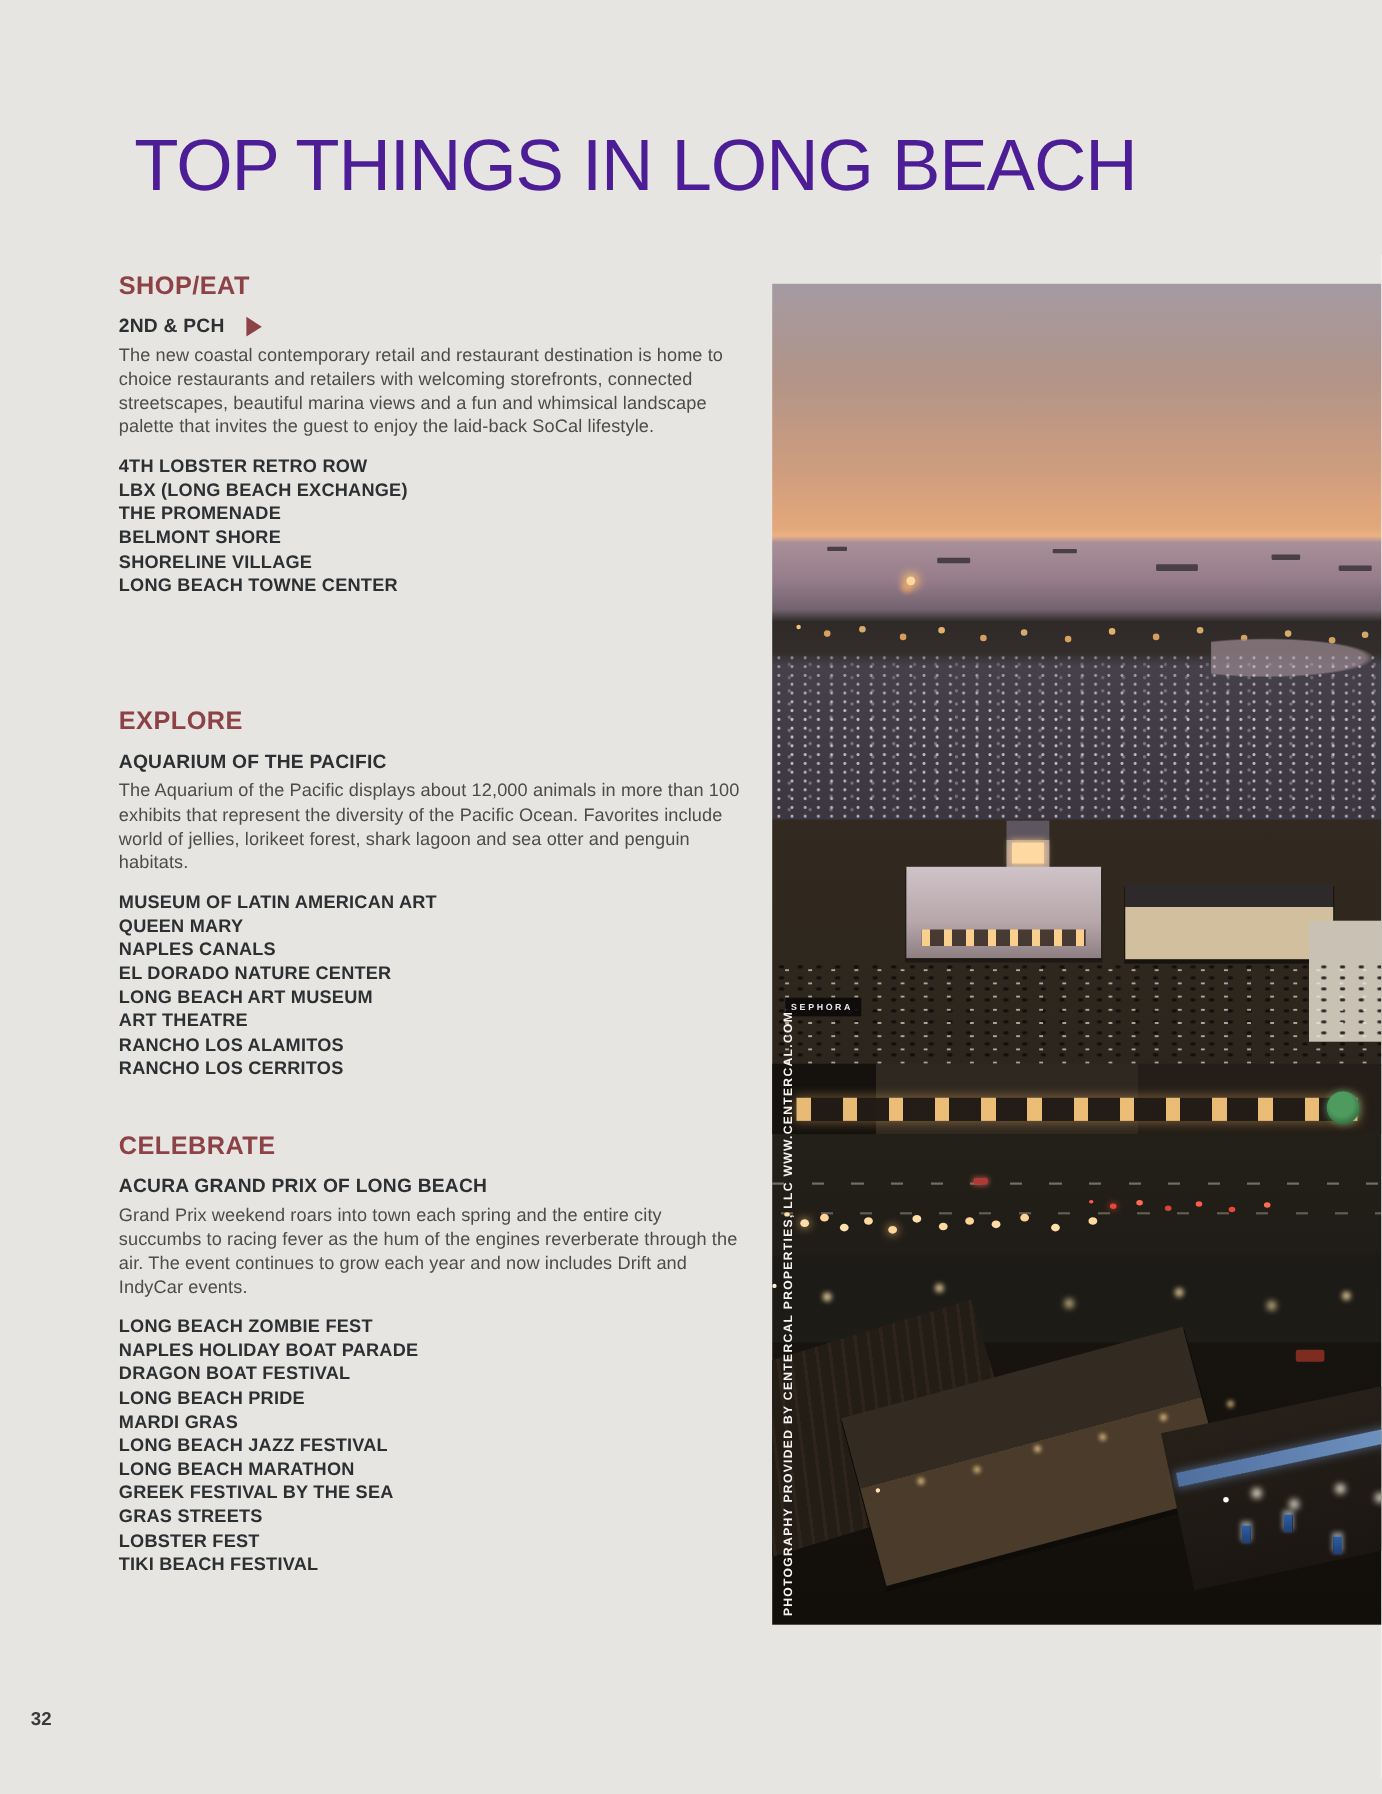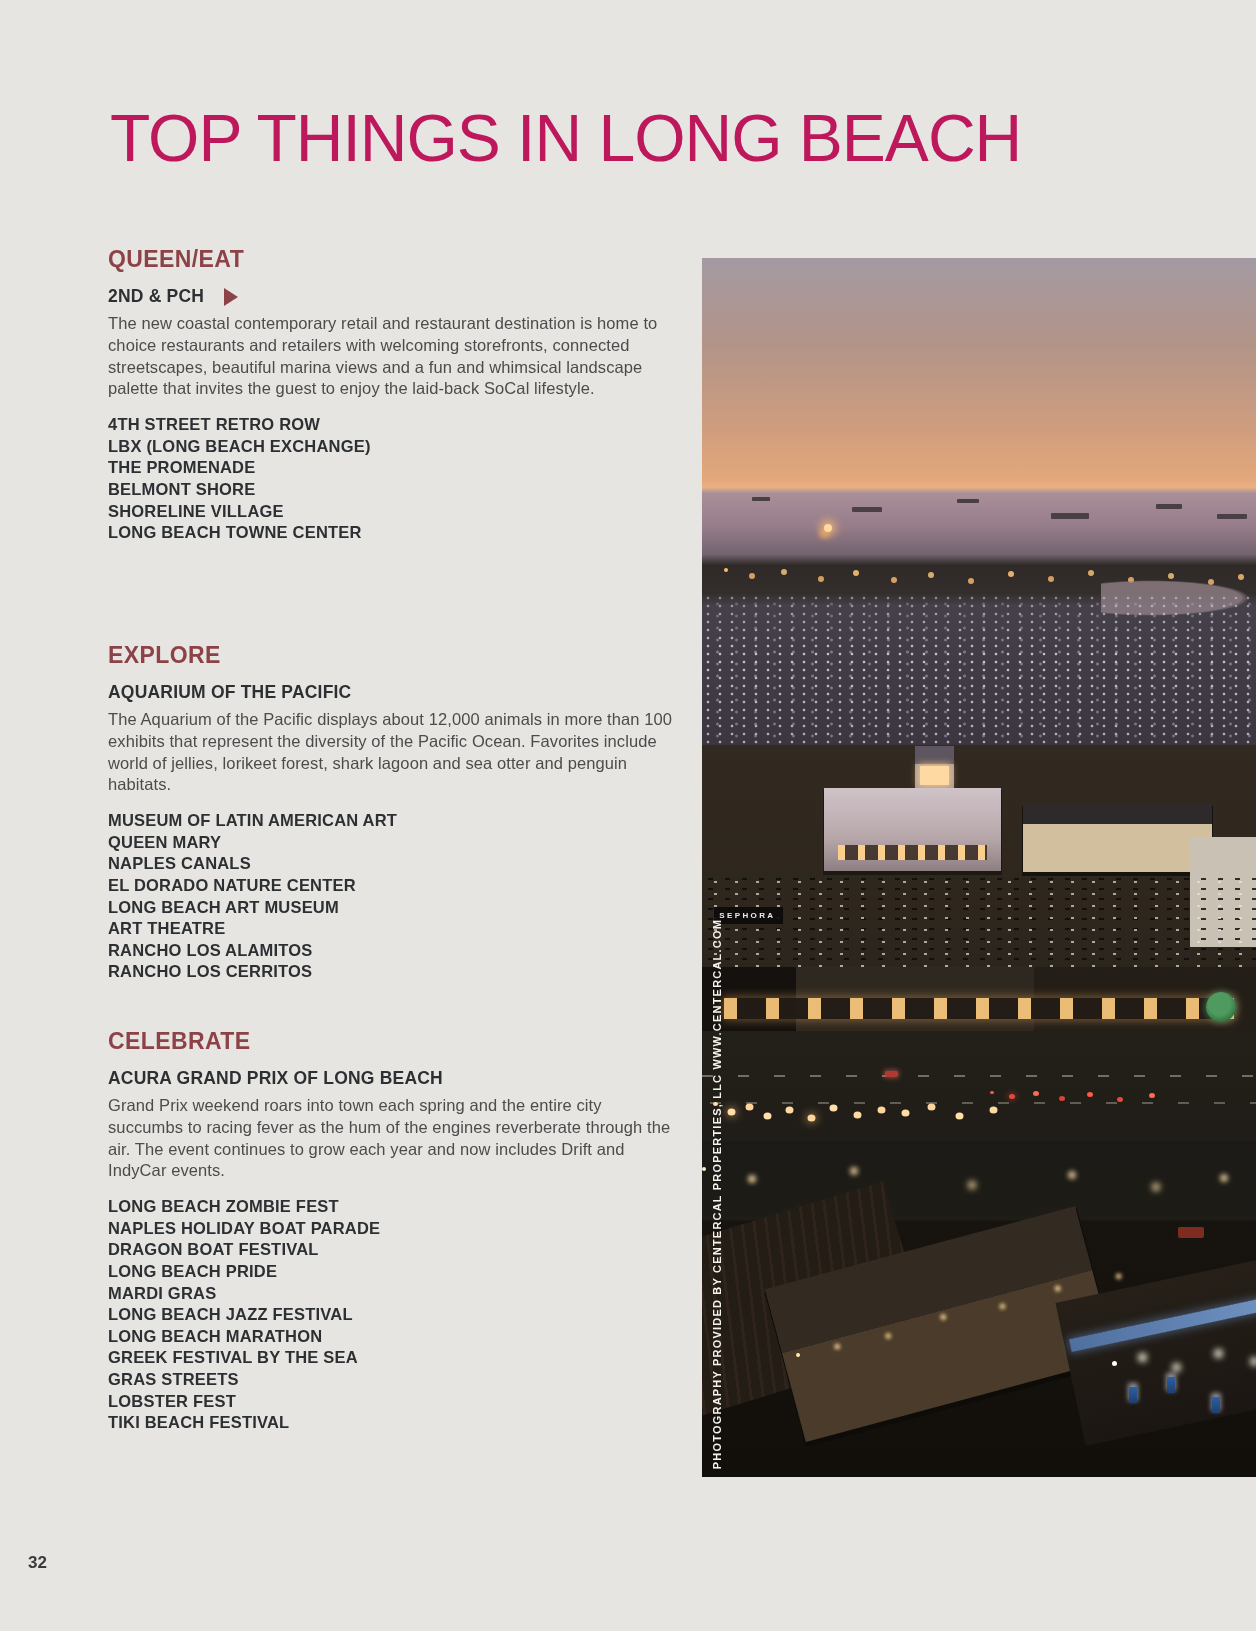--- a/index.html
+++ b/index.html
@@ -1,21 +1,21 @@
 <!DOCTYPE html>
 <html><head>
 <meta charset="utf-8">
 <style>
   html,body{margin:0;padding:0;}
   body{font-family:"Liberation Sans","DejaVu Sans",sans-serif;}
   .page{position:relative;width:1256px;height:1631px;background:#e7e5e2;overflow:hidden;}
 
   
-  .page-title{position:absolute;left:106px;top:96px;margin:4px;width:1040px;
-    font-size:66px;font-weight:300;letter-spacing:-1px;color:#be185d;white-space:nowrap;}
+  .page-title{position:absolute;left:106px;top:96px;margin:16px;width:1040px;
+    font-size:66px;font-weight:300;letter-spacing:-1px;color:#4c1d95;white-space:nowrap;}
 
   
   .sec{position:absolute;left:108px;width:572px;}
   .sec-h{margin:0 0 13px 0;font-size:23px;font-weight:700;letter-spacing:.4px;color:#8d4247;}
   .feat-t{margin:0 0 6px 0;font-size:17.5px;font-weight:700;letter-spacing:.2px;color:#2d3033;display:flex;align-items:center;gap:20px;}
   .arrow{width:0;height:0;border-left:14px solid #8d4247;border-top:9px solid transparent;border-bottom:9px solid transparent;display:inline-block;}
   .feat-d{margin:0 0 14px 0;font-size:16.5px;line-height:21.8px;color:#4c4c4c;letter-spacing:.1px;}
   .list{margin:0;padding:0;list-style:none;}
   .list li{font-size:16.5px;font-weight:700;line-height:21.6px;letter-spacing:.2px;color:#2d3033;}
 
@@ -126,28 +126,28 @@
     color:#f5f3ef;font-size:11px;font-weight:700;letter-spacing:1.2px;white-space:nowrap;}
 </style>
 </head>
 <body>
 
 <div class="page">
 
   <h1 class="page-title">TOP THINGS IN LONG BEACH</h1>
 
   <section class="sec" style="top:246px">
-    <h2 class="sec-h">QUEEN/EAT</h2>
+    <h2 class="sec-h">SHOP/EAT</h2>
     <h3 class="feat-t">
       <span>2ND &amp; PCH</span>
       <span class="arrow"></span>
     </h3>
     <p class="feat-d">The new coastal contemporary retail and restaurant destination is home to choice restaurants and retailers with welcoming storefronts, connected streetscapes, beautiful marina views and a fun and whimsical landscape palette that invites the guest to enjoy the laid-back SoCal lifestyle.</p>
     <ul class="list">
-        <li>4TH STREET RETRO ROW</li>
+        <li>4TH LOBSTER RETRO ROW</li>
         <li>LBX (LONG BEACH EXCHANGE)</li>
         <li>THE PROMENADE</li>
         <li>BELMONT SHORE</li>
         <li>SHORELINE VILLAGE</li>
         <li>LONG BEACH TOWNE CENTER</li>
       </ul>
   </section>
 
   <section class="sec" style="top:642px">
     <h2 class="sec-h">EXPLORE</h2>

